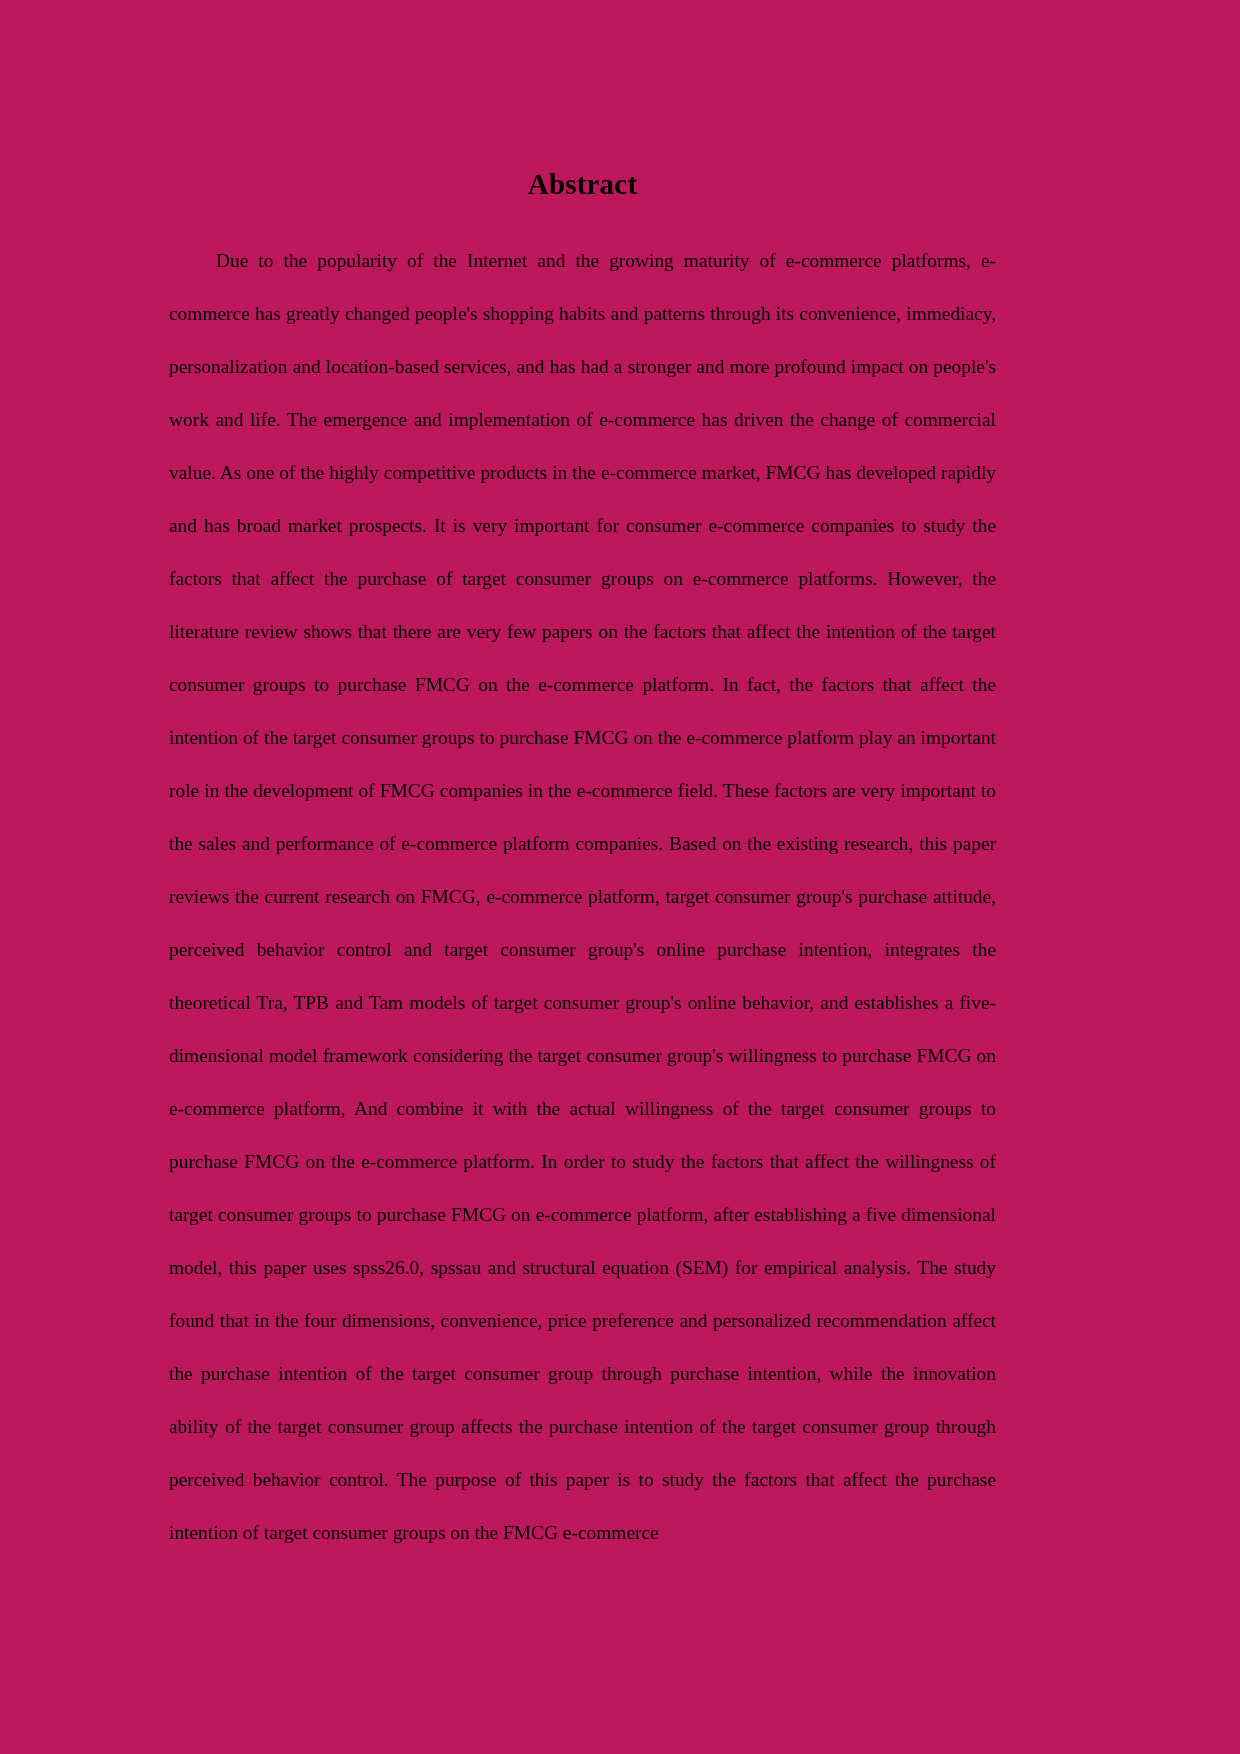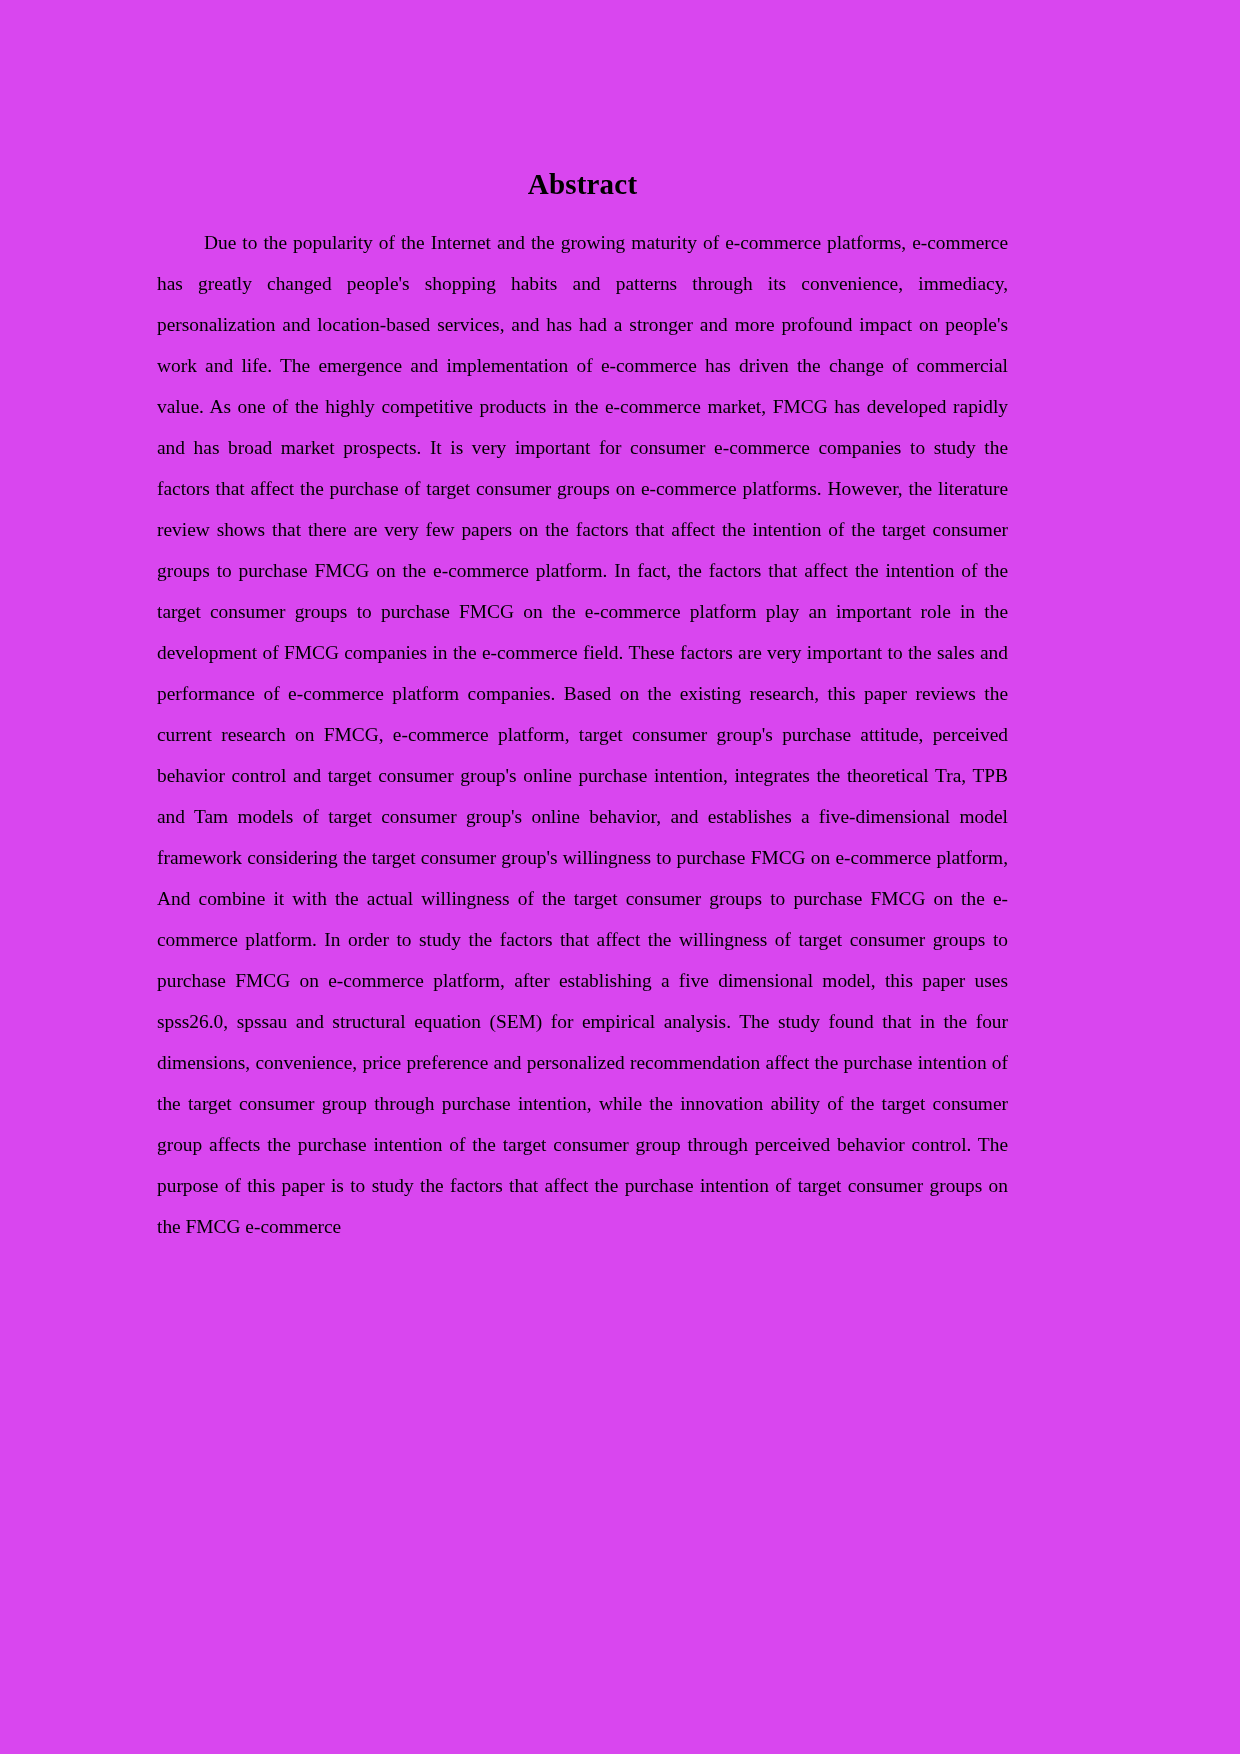--- a/index.html
+++ b/index.html
@@ -4,21 +4,21 @@
 <style>
   html, body {
     margin: 0;
     padding: 0;
     background: #ffffff;
   }
   .page {
     position: relative;
     width: 1240px;
     height: 1754px;
-    background: #d946ef;
+    background: #be185d;
     margin: 0 auto;
     overflow: hidden;
     font-family: "Liberation Serif", "DejaVu Serif", serif;
     color: #000000;
   }
   .content {
     position: absolute;
     left: 153px;
     top: 0;
     width: 859px;
@@ -26,24 +26,24 @@
   .doc-title {
     font-size: 29px;
     font-weight: bold;
     text-align: center;
     margin: 0;
     padding-top: 168px;
     line-height: 1.15;
     letter-spacing: 0.2px;
   }
   .abstract-body {
-    margin: 4px;
+    margin: 16px;
     padding-top: 17px;
     font-size: 19.4px;
-    line-height: 41px;
+    line-height: 53px;
     text-align: justify;
     text-justify: inter-word;
     text-indent: 47px;
     hyphens: none;
     word-spacing: 0px;
   }
 </style>
 </head>
 <body>
 

